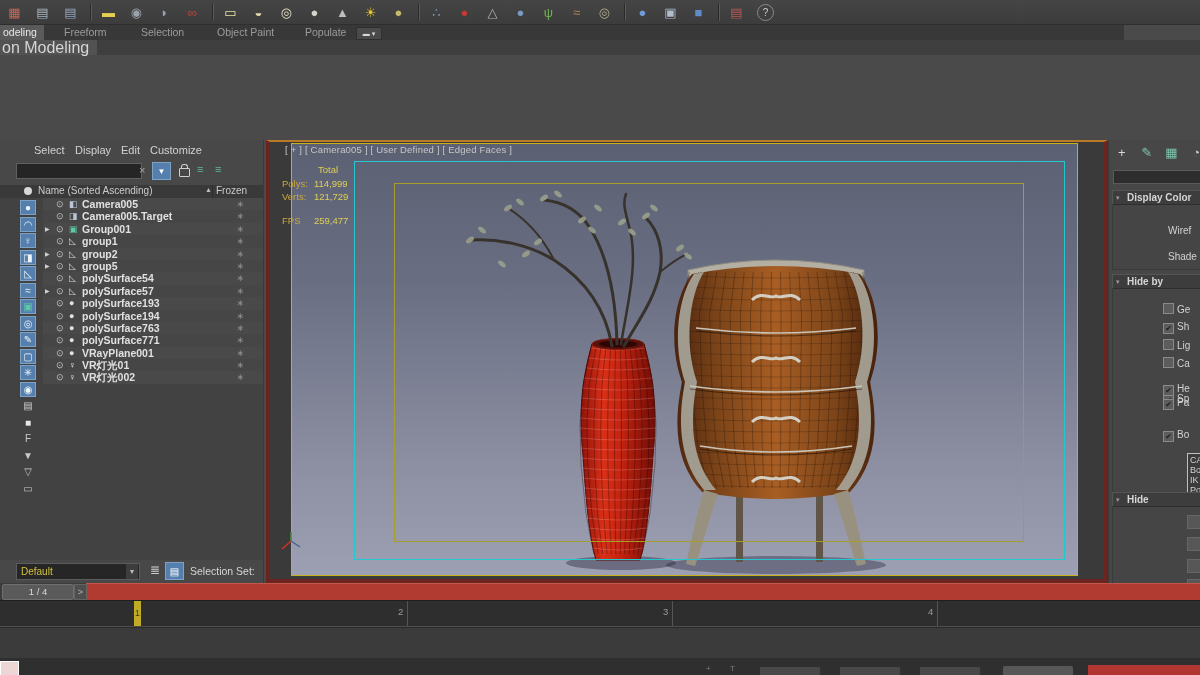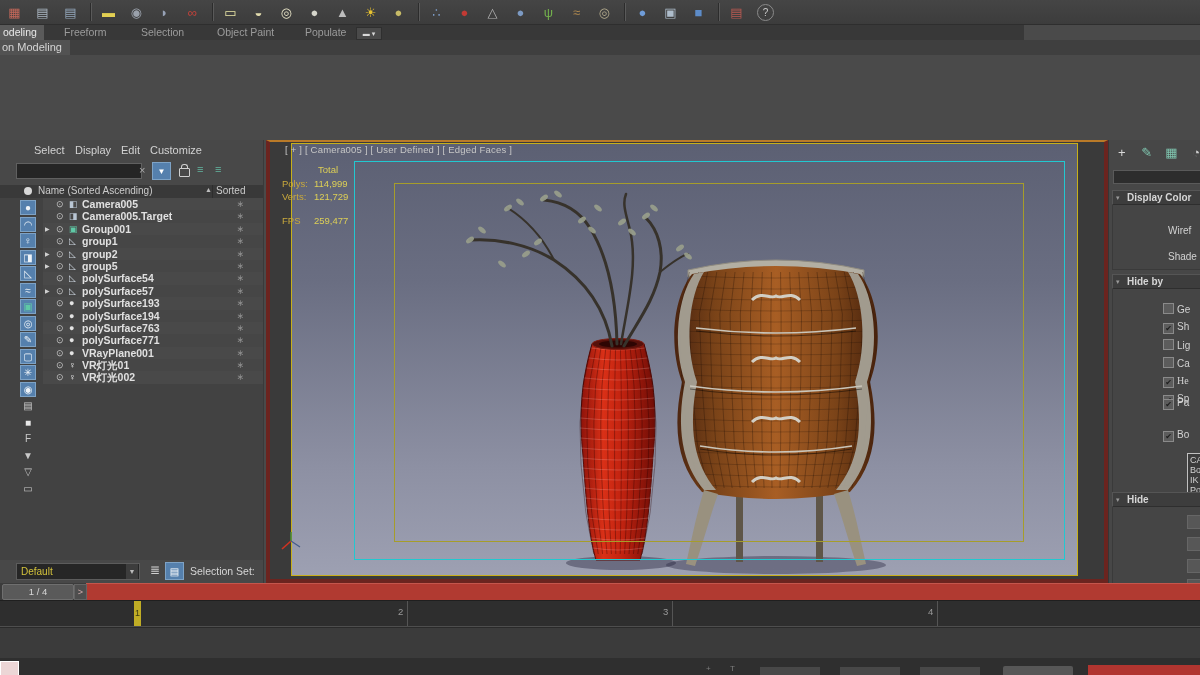--- a/index.html
+++ b/index.html
@@ -10,28 +10,28 @@
 
   
   .toolbar{left:0;top:0;width:1200px;height:25px;background:linear-gradient(#454545,#3c3c3c);
            border-bottom:1px solid #2e2e2e;display:flex;align-items:center;padding-left:4px;box-sizing:border-box;}
   .ticon{width:21px;height:21px;display:flex;align-items:center;justify-content:center;
          font-size:13px;margin-right:7px;cursor:default;}
   .ticon.circle{border:1px solid #8a8a8a;border-radius:50%;width:15px;height:15px;font-size:10px;margin-left:3px;}
   .tsep{width:1px;height:18px;background:#2c2c2c;border-right:1px solid #5a5a5a;margin:0 6px 0 2px;}
 
   
-  .ribbon-tabs{left:0;top:25px;width:1024px;height:15px;background:#383838;}
+  .ribbon-tabs{left:0;top:25px;width:1124px;height:15px;background:#383838;}
   .rtab{position:absolute;top:0;height:15px;line-height:15px;padding:0 7px;font-size:10.5px;color:#9b9b9b;}
   .rtab.active{background:#5a5a5a;color:#e8e8e8;}
   .rdrop{position:absolute;left:356px;top:2px;width:24px;height:11px;background:#4a4a4a;border:1px solid #2f2f2f;
          color:#d8d8d8;font-size:7px;display:flex;align-items:center;justify-content:center;gap:2px;}
   .ribbon-sub{left:0;top:40px;width:1200px;height:15px;background:#3f3f3f;}
   .rsubtab{position:absolute;left:0;top:0;height:15px;line-height:15px;background:#525252;
-           padding:0 8px 0 2px;font-size:11px;color:#d5d5d5;}
+           padding:0 8px 0 2px;font-size:16px;color:#d5d5d5;}
 
   
   .explorer{left:0;top:140px;width:263px;height:443px;background:#484848;border-right:1px solid #3a3a3a;}
   .ex-menu{position:absolute;left:0;top:4px;width:100%;height:16px;font-size:11px;color:#d2d2d2;}
   .ex-menu span{position:absolute;top:0;}
   .ex-search-row{position:absolute;left:0;top:23px;width:100%;height:18px;}
   .ex-search{position:absolute;left:16px;top:0;width:118px;height:14px;background:#252525;
              border:1px solid #606060;color:#ddd;font-size:10px;padding:0 3px;}
   .ex-clear{position:absolute;left:139px;top:1px;color:#aaa;font-size:11px;}
   .ex-filter-btn{position:absolute;left:152px;top:-1px;width:17px;height:16px;background:#5580ad;
@@ -191,21 +191,21 @@
       <span class="ex-filter-btn">▼</span>
       <span class="lock"></span>
       <span class="tree-ic" style="left:197px">≡</span>
       <span class="tree-ic" style="left:215px">≡</span>
     </div>
     <div class="ex-header">
       <span class="circ"></span>
       <span class="nm">Name (Sorted Ascending)</span>
       <span class="srt">▲</span>
       <span class="div"></span>
-      <span class="frz">Sorted</span>
+      <span class="frz">Frozen</span>
     </div>
     <div class="ex-list">
       <div class="ex-gutter">
           <div class="gico on">●</div>
           <div class="gico on">◠</div>
           <div class="gico on">♀</div>
           <div class="gico on">◨</div>
           <div class="gico on">◺</div>
           <div class="gico on">≈</div>
           <div class="gico on" style="color: rgb(94, 201, 165);">▣</div>
@@ -522,21 +522,21 @@
     </div>
 
     <div class="roll" style="top:134px">
       <div class="roll-h">Hide by Category</div>
       <div class="roll-b" style="height:212px">
         <div id="hbc-rows">
             <div class="cb-row" style="top: 14px;"><span class="cb"></span><span>Ge</span></div>
             <div class="cb-row" style="top: 32px;"><span class="cb">✔</span><span>Sh</span></div>
             <div class="cb-row" style="top: 50px;"><span class="cb"></span><span>Lig</span></div>
             <div class="cb-row" style="top: 68px;"><span class="cb"></span><span>Ca</span></div>
-            <div class="cb-row" style="top: 86px; font-family: Liberation Serif, serif;"><span class="cb">✔</span><span>He</span></div>
+            <div class="cb-row" style="top: 94px;"><span class="cb">✔</span><span>He</span></div>
             <div class="cb-row" style="top: 104px;"><span class="cb">✔</span><span>Sp</span></div>
             <div class="cb-row" style="top: 108px;"><span class="cb">✔</span><span>Pa</span></div>
             <div class="cb-row" style="top: 140px;"><span class="cb">✔</span><span>Bo</span></div>
           </div>
         <div class="cp-list" style="top:164px;height:44px">
             <div>CAT</div>
             <div>Bon</div>
             <div>IK C</div>
             <div>Poir</div>
           </div>

